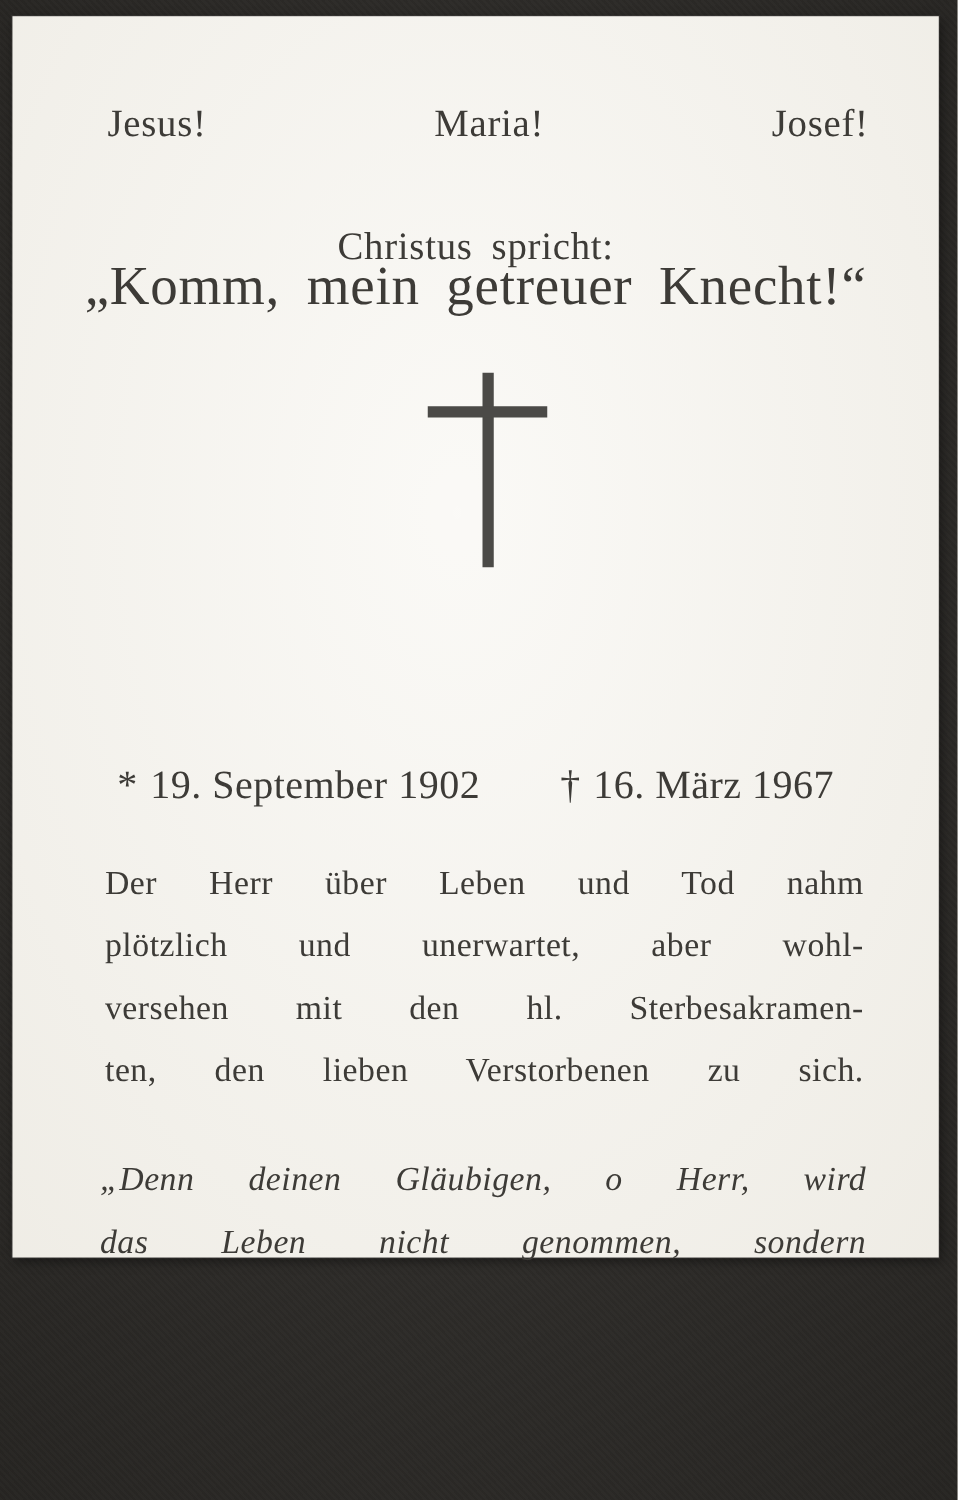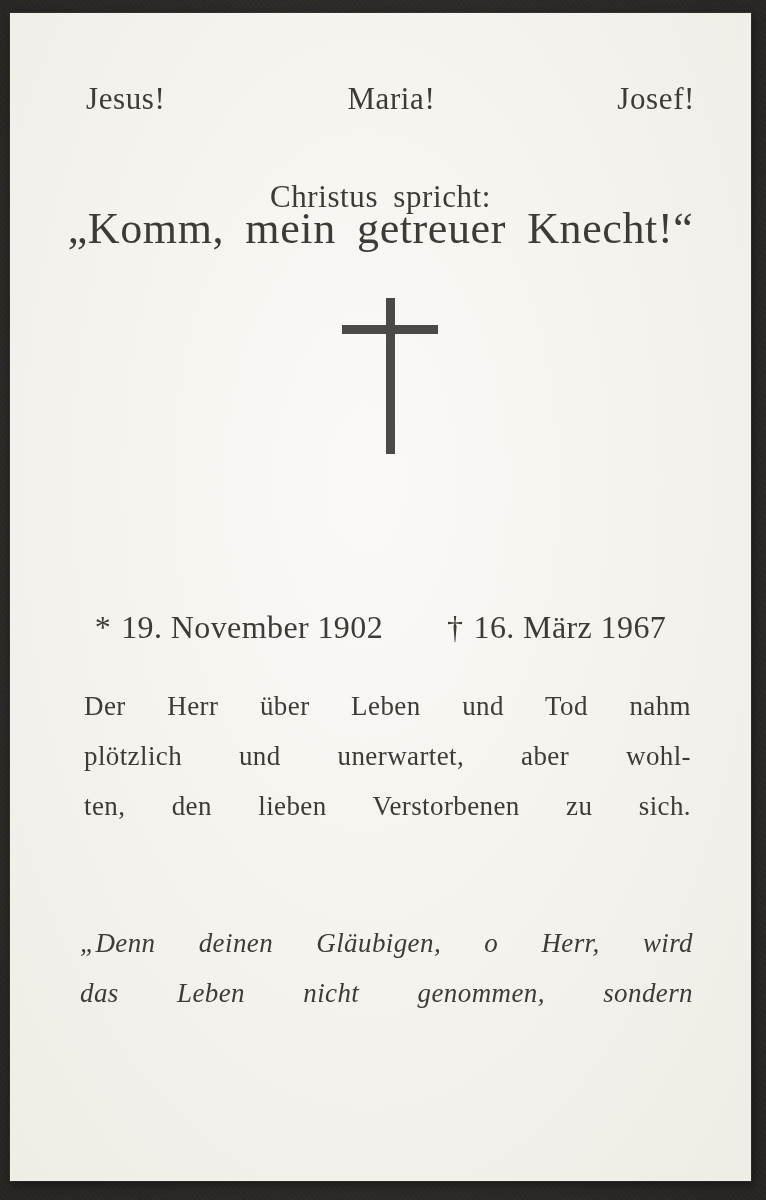--- a/index.html
+++ b/index.html
@@ -16,21 +16,21 @@
     background-image:
       radial-gradient(ellipse at 50% 45%, rgba(255,255,255,0.04), rgba(0,0,0,0.12)),
       repeating-linear-gradient(47deg, rgba(255,255,255,0.015) 0 2px, rgba(0,0,0,0.02) 2px 4px);
     font-family:"Liberation Serif","DejaVu Serif",serif;
     color:var(--ink);
     position:relative;
   }
   .card{
     position:absolute;
     left:10px; top:13px;
-    width:741px; height:1168px;
+    width:741px; height:993px;
     background:var(--paper);
     background-image:radial-gradient(ellipse at 48% 40%, rgba(255,255,255,0.5), rgba(205,200,188,0.18));
     box-shadow:0 0 0 1px rgba(255,255,255,0.06), 2px 3px 9px rgba(0,0,0,0.45);
   }
   .block{position:absolute;left:0;right:0;}
   
   .invocation{
     top:66px; left:76px; right:56px;
     display:flex; justify-content:space-between;
     font-size:31px; line-height:40px; letter-spacing:0.6px;
@@ -92,27 +92,28 @@
 
   <div class="block cross-wrap">
     <svg width="96" height="156" viewBox="0 0 96 156" aria-hidden="true">
       <rect x="44" y="0" width="9" height="156" fill="var(--cross)"></rect>
       <rect x="0" y="27" width="96" height="9" fill="var(--cross)"></rect>
     </svg>
   </div>
 
 
   <div class="block dates">
-    <span class="date-item"><span class="date-symbol">*</span><span>19. November 1902</span></span>
+    <span class="date-item"><span class="date-symbol">*</span><span>19. September 1902</span></span>
     <span class="date-item"><span class="date-symbol">†</span><span>16. März 1967</span></span>
   </div>
 
   <div class="block obituary">
     <div class="jline">Der Herr über Leben und Tod nahm</div>
     <div class="jline">plötzlich und unerwartet, aber wohl-</div>
+    <div class="jline">versehen mit den hl. Sterbesakramen-</div>
     <div class="jline">ten, den lieben Verstorbenen zu sich.</div>
   </div>
 
   <div class="block quote">
     <div class="jline">„Denn deinen Gläubigen, o Herr, wird</div>
     <div class="jline">das Leben nicht genommen, sondern</div>
   </div>
 
 
 </div>

